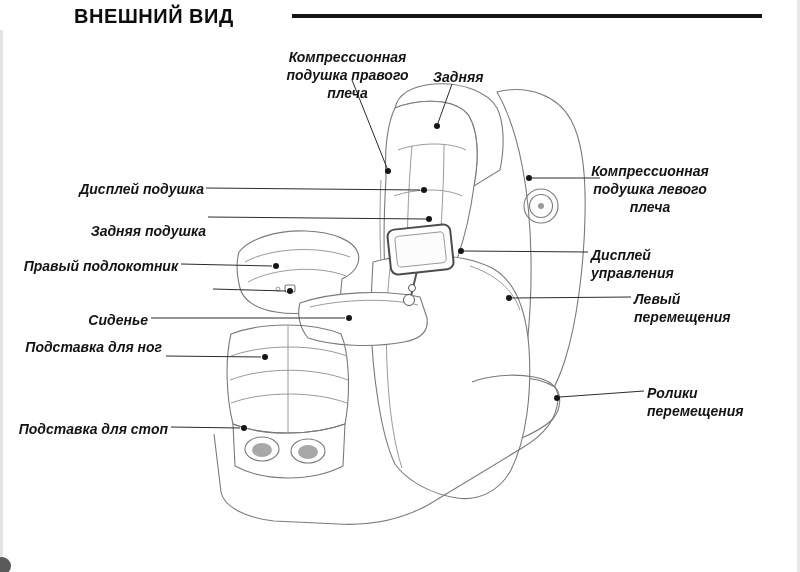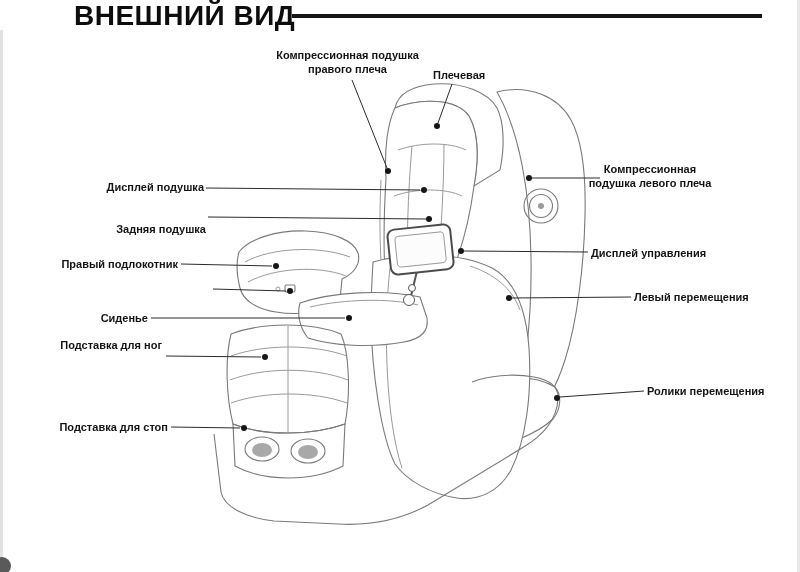--- a/index.html
+++ b/index.html
@@ -6,25 +6,25 @@
   .stage{
     position:relative;width:800px;height:572px;background:#ffffff;overflow:hidden;
     font-family:"Liberation Sans",sans-serif;color:#111;
   }
   .edge{position:absolute;}
   .edge-left{left:0;top:30px;width:3px;height:542px;background:#e3e3e3;}
   .edge-right{right:0;top:0;width:3px;height:572px;background:#e8e8e8;}
   .corner-blob{position:absolute;left:-7px;top:557px;width:18px;height:18px;border-radius:50%;background:#5a5a5a;}
   .title{
     position:absolute;left:74px;top:1px;margin:0;
-    font-size:28px;font-weight:bold;letter-spacing:0.5px;color:#0d0d0d;line-height:30px;
+    font-size:20px;font-weight:bold;letter-spacing:0.5px;color:#0d0d0d;line-height:30px;
   }
   .title-rule{position:absolute;left:292px;top:14px;width:470px;height:4px;background:#161616;}
   .label{
-    position:absolute;font-size:11px;font-weight:bold;line-height:1.3;color:#141414;
+    position:absolute;font-size:14px;font-weight:bold;line-height:1.3;color:#141414;font-style:italic;
   }
   .ta-r{text-align:right;}
   .ta-c{text-align:center;}
   #lbl-comp-right{left:270px;top:48px;width:155px;}
   #lbl-speaker{left:433px;top:68px;width:80px;}
   #lbl-comp-left{left:580px;top:162px;width:140px;}
   #lbl-display{left:591px;top:246px;width:140px;}
   #lbl-left-armrest{left:634px;top:290px;width:130px;}
   #lbl-rollers{left:647px;top:384px;width:135px;}
   #lbl-shoulder{left:46px;top:180px;width:158px;}
@@ -165,21 +165,21 @@
       <circle class="dot" cx="429" cy="219" r="3"></circle>
       <circle class="dot" cx="276" cy="266" r="3"></circle>
       <circle class="dot" cx="290" cy="291" r="3"></circle>
       <circle class="dot" cx="349" cy="318" r="3"></circle>
       <circle class="dot" cx="265" cy="357" r="3"></circle>
       <circle class="dot" cx="244" cy="428" r="3"></circle>
     </g>
   </svg>
 
   <div class="label ta-c" id="lbl-comp-right">Компрессионная подушка правого плеча</div>
-  <div class="label" id="lbl-speaker">Плечевая</div>
+  <div class="label" id="lbl-speaker">Задняя</div>
   <div class="label ta-c" id="lbl-comp-left">Компрессионная подушка левого плеча</div>
   <div class="label" id="lbl-display">Дисплей управления</div>
   <div class="label" id="lbl-left-armrest">Левый перемещения</div>
   <div class="label" id="lbl-rollers">Ролики перемещения</div>
   <div class="label ta-r" id="lbl-shoulder">Дисплей подушка</div>
   <div class="label ta-r" id="lbl-back">Задняя подушка</div>
   <div class="label ta-r" id="lbl-right-armrest">Правый подлокотник</div>
   <div class="label ta-r" id="lbl-seat">Сиденье</div>
   <div class="label ta-r" id="lbl-footrest">Подставка для ног</div>
   <div class="label ta-r" id="lbl-foot-stand">Подставка для стоп</div>

